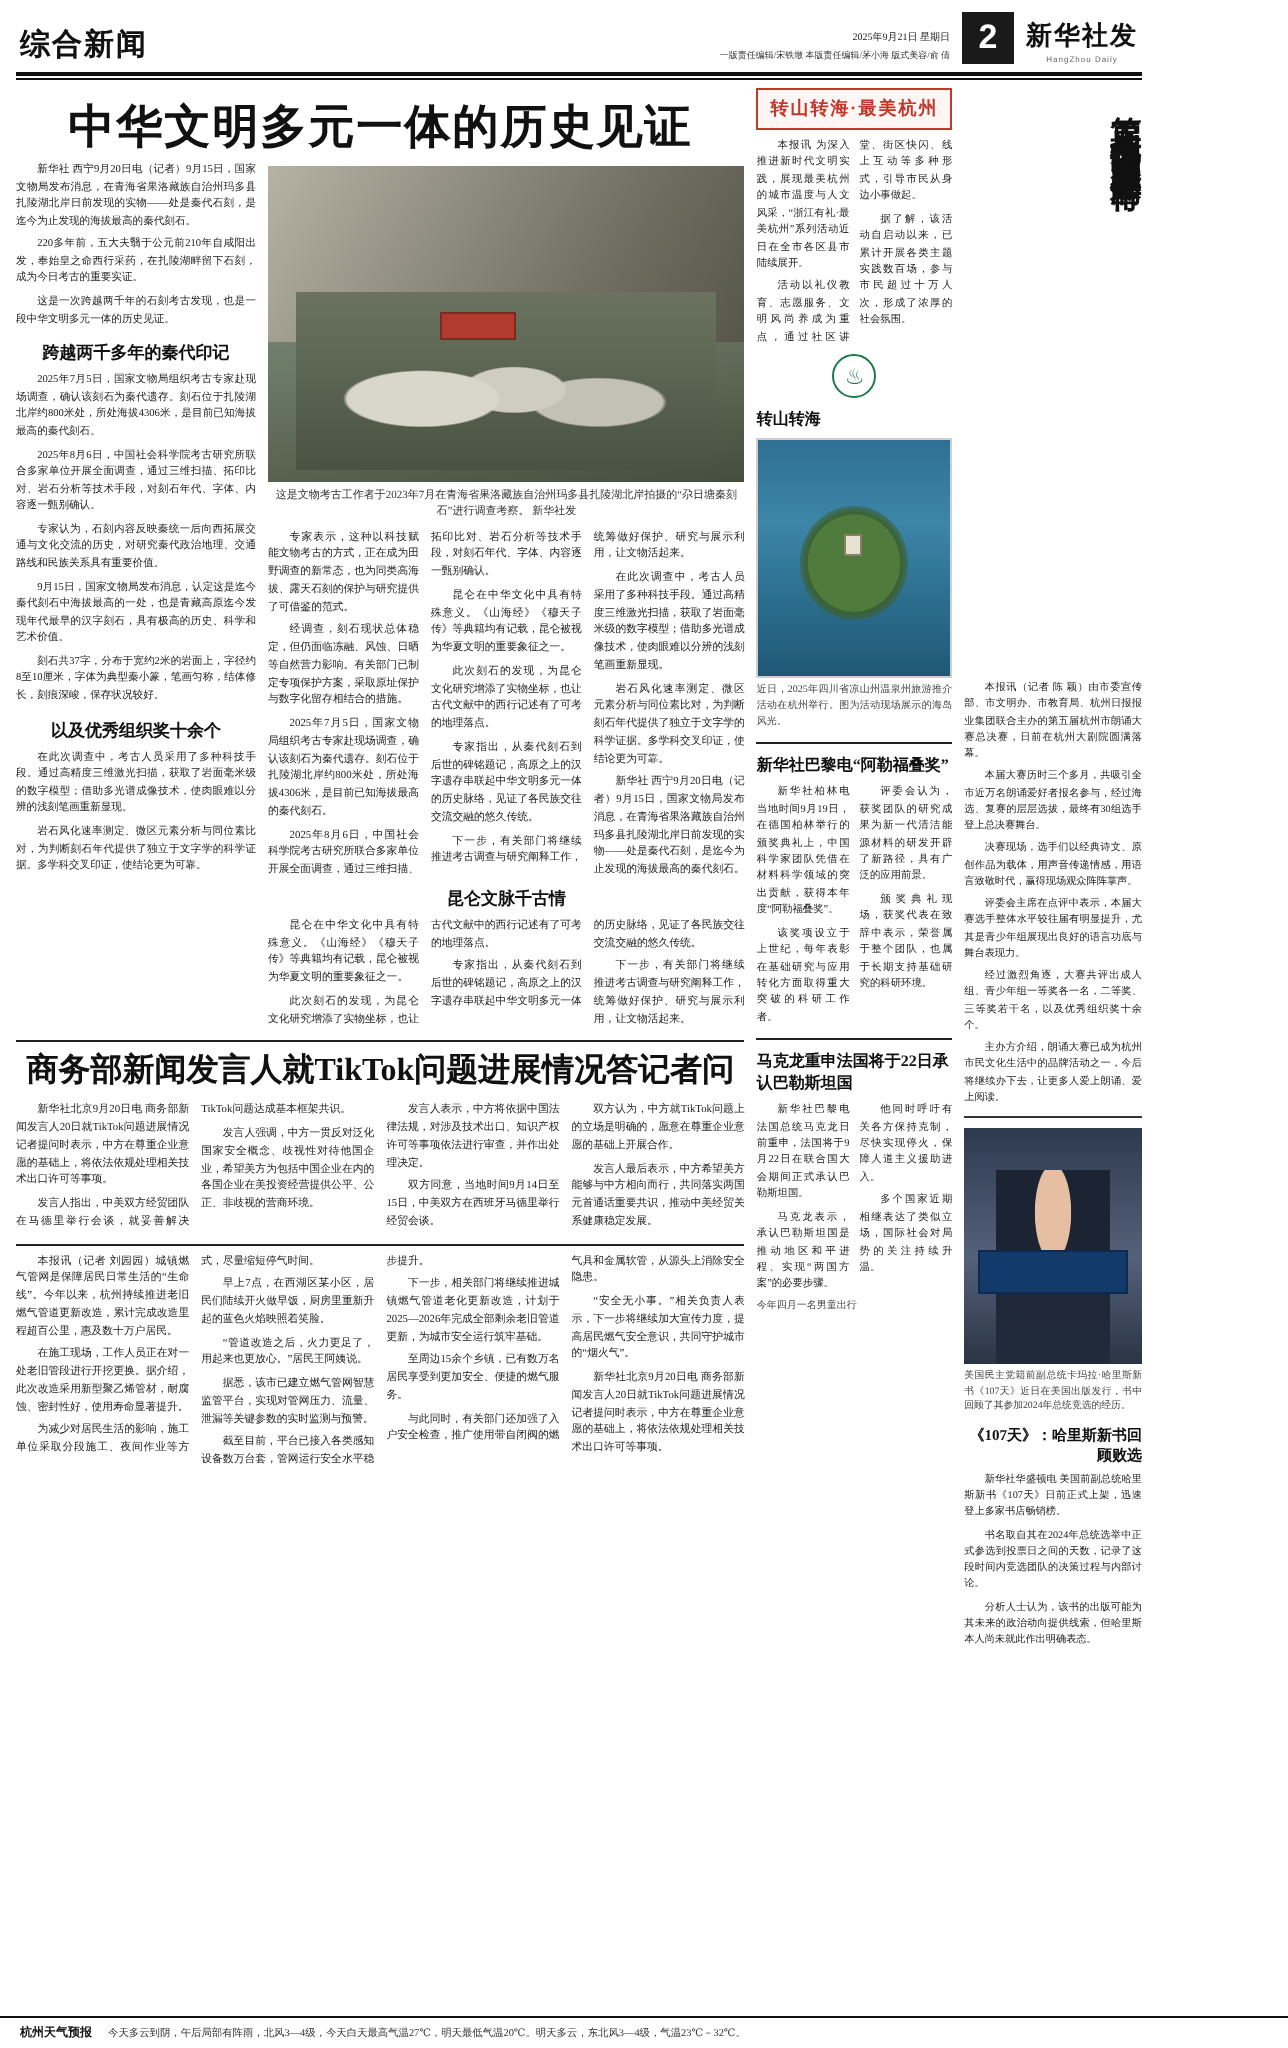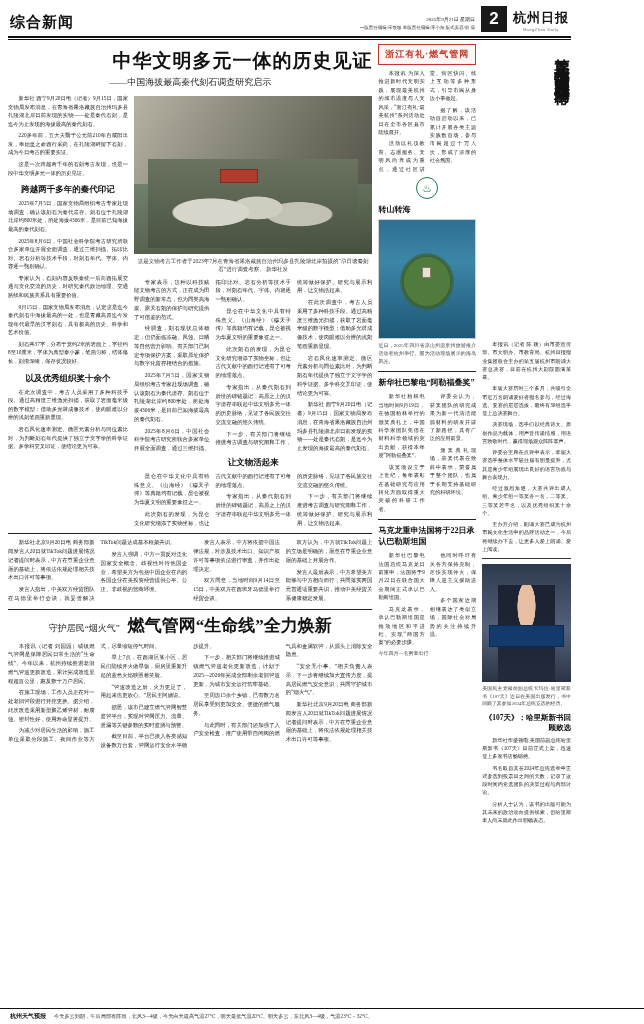--- a/index.html
+++ b/index.html
@@ -38,21 +38,21 @@
   .rule-thin { height:1px; background:#111; margin-top:1px; }
 
   
   .body-grid { display:flex; gap:6px; margin-top:4px; height:946px; }
   .col-left { width: 410px; position:relative; }
   .col-mid  { width: 110px; position:relative; }
   .col-right{ width: 100px; position:relative; }
 
   
   .headline {
-    font-size:19px; font-weight:bold; letter-spacing:1px; text-align:right;
+    font-size:23px; font-weight:bold; letter-spacing:1px; text-align:center;
     margin: 4px 0 2px 0; font-family:"Liberation Serif", serif;
   }
   .subhead { font-size:9px; text-align:center; color:#222; margin-bottom:5px; }
 
   .photo {
     width:100%; height:158px; margin-top:2px;
     background: linear-gradient(170deg,#9aa79b 0%, #7d8a7c 28%, #6c7a68 52%, #58634f 78%, #454d3c 100%);
     position:relative; overflow:hidden;
   }
   .photo .rock {
@@ -164,34 +164,33 @@
 
   <div class="masthead">
     <div class="section-title">综合新闻</div>
     <div class="masthead-right">
       <div class="mast-meta">
         <div class="mast-date">2025年9月21日 星期日</div>
         <div>一版责任编辑/宋铁墩 本版责任编辑/茅小海 版式美容/俞 倩</div>
       </div>
       <div class="page-num">2</div>
       <div class="logo-box">
-        <div class="logo-cn">杭州日报</div>
+        <div class="logo-cn">新华社发</div>
         <div class="logo-en">HangZhou Daily</div>
       </div>
     </div>
   </div>
   <div class="rule-thick"></div>
   <div class="rule-thin"></div>
 
   <div class="body-grid">
 
     <div class="col-left">
 
       <div class="headline">中华文明多元一体的历史见证</div>
-      <div class="subhead">——中国海拔最高秦代刻石调查研究启示</div>
 
       <div style="display:flex; gap:6px;">
         <div style="width:120px;">
           <div class="txtcols c3" style="column-count:1; font-size:5.3px;">
             <p>新华社 西宁9月20日电（记者）9月15日，国家文物局发布消息，在青海省果洛藏族自治州玛多县扎陵湖北岸日前发现的实物——处是秦代石刻，是迄今为止发现的海拔最高的秦代刻石。</p>
             <p>220多年前，五大夫翳于公元前210年自咸阳出发，奉始皇之命西行采药，在扎陵湖畔留下石刻，成为今日考古的重要实证。</p>
             <p>这是一次跨越两千年的石刻考古发现，也是一段中华文明多元一体的历史见证。</p>
           </div>
           <div class="sub-t">跨越两千多年的秦代印记</div>
           <div class="txtcols c3" style="column-count:1; font-size:5.3px;">
@@ -221,66 +220,63 @@
             <p>2025年7月5日，国家文物局组织考古专家赴现场调查，确认该刻石为秦代遗存。刻石位于扎陵湖北岸约800米处，所处海拔4306米，是目前已知海拔最高的秦代刻石。</p>
             <p>2025年8月6日，中国社会科学院考古研究所联合多家单位开展全面调查，通过三维扫描、拓印比对、岩石分析等技术手段，对刻石年代、字体、内容逐一甄别确认。</p>
             <p>昆仑在中华文化中具有特殊意义。《山海经》《穆天子传》等典籍均有记载，昆仑被视为华夏文明的重要象征之一。</p>
             <p>此次刻石的发现，为昆仑文化研究增添了实物坐标，也让古代文献中的西行记述有了可考的地理落点。</p>
             <p>专家指出，从秦代刻石到后世的碑铭题记，高原之上的汉字遗存串联起中华文明多元一体的历史脉络，见证了各民族交往交流交融的悠久传统。</p>
             <p>下一步，有关部门将继续推进考古调查与研究阐释工作，统筹做好保护、研究与展示利用，让文物活起来。</p>
             <p>在此次调查中，考古人员采用了多种科技手段。通过高精度三维激光扫描，获取了岩面毫米级的数字模型；借助多光谱成像技术，使肉眼难以分辨的浅刻笔画重新显现。</p>
             <p>岩石风化速率测定、微区元素分析与同位素比对，为判断刻石年代提供了独立于文字学的科学证据。多学科交叉印证，使结论更为可靠。</p>
             <p>新华社 西宁9月20日电（记者）9月15日，国家文物局发布消息，在青海省果洛藏族自治州玛多县扎陵湖北岸日前发现的实物——处是秦代石刻，是迄今为止发现的海拔最高的秦代刻石。</p>
           </div>
-          <div class="sub-t">让文物活起来</div>
+          <div class="sub-t">昆仑文脉千古情</div>
           <div class="txtcols" style="column-count:3;">
             <p>昆仑在中华文化中具有特殊意义。《山海经》《穆天子传》等典籍均有记载，昆仑被视为华夏文明的重要象征之一。</p>
             <p>此次刻石的发现，为昆仑文化研究增添了实物坐标，也让古代文献中的西行记述有了可考的地理落点。</p>
             <p>专家指出，从秦代刻石到后世的碑铭题记，高原之上的汉字遗存串联起中华文明多元一体的历史脉络，见证了各民族交往交流交融的悠久传统。</p>
             <p>下一步，有关部门将继续推进考古调查与研究阐释工作，统筹做好保护、研究与展示利用，让文物活起来。</p>
           </div>
         </div>
       </div>
 
       <hr class="hr-solid">
 
+      <div class="headline2">商务部新闻发言人就TikTok问题进展情况答记者问</div>
       <div class="txtcols" style="column-count:4;">
         <p>新华社北京9月20日电 商务部新闻发言人20日就TikTok问题进展情况记者提问时表示，中方在尊重企业意愿的基础上，将依法依规处理相关技术出口许可等事项。</p>
         <p>发言人指出，中美双方经贸团队在马德里举行会谈，就妥善解决TikTok问题达成基本框架共识。</p>
         <p>发言人强调，中方一贯反对泛化国家安全概念、歧视性对待他国企业，希望美方为包括中国企业在内的各国企业在美投资经营提供公平、公正、非歧视的营商环境。</p>
         <p>发言人表示，中方将依据中国法律法规，对涉及技术出口、知识产权许可等事项依法进行审查，并作出处理决定。</p>
         <p>双方同意，当地时间9月14日至15日，中美双方在西班牙马德里举行经贸会谈。</p>
         <p>双方认为，中方就TikTok问题上的立场是明确的，愿意在尊重企业意愿的基础上开展合作。</p>
         <p>发言人最后表示，中方希望美方能够与中方相向而行，共同落实两国元首通话重要共识，推动中美经贸关系健康稳定发展。</p>
       </div>
 
       <hr class="hr-solid">
 
-      <div class="headline3-wrap">
-        <span class="kicker">守护居民“烟火气”</span>
-        <span class="headline3">燃气管网“生命线”全力焕新</span>
-      </div>
       <div class="txtcols" style="column-count:4;">
         <p>本报讯（记者 刘园园）城镇燃气管网是保障居民日常生活的“生命线”。今年以来，杭州持续推进老旧燃气管道更新改造，累计完成改造里程超百公里，惠及数十万户居民。</p>
         <p>在施工现场，工作人员正在对一处老旧管段进行开挖更换。据介绍，此次改造采用新型聚乙烯管材，耐腐蚀、密封性好，使用寿命显著提升。</p>
         <p>为减少对居民生活的影响，施工单位采取分段施工、夜间作业等方式，尽量缩短停气时间。</p>
         <p>早上7点，在西湖区某小区，居民们陆续开火做早饭，厨房里重新升起的蓝色火焰映照着笑脸。</p>
         <p>“管道改造之后，火力更足了，用起来也更放心。”居民王阿姨说。</p>
         <p>据悉，该市已建立燃气管网智慧监管平台，实现对管网压力、流量、泄漏等关键参数的实时监测与预警。</p>
         <p>截至目前，平台已接入各类感知设备数万台套，管网运行安全水平稳步提升。</p>
         <p>下一步，相关部门将继续推进城镇燃气管道老化更新改造，计划于2025—2026年完成全部剩余老旧管道更新，为城市安全运行筑牢基础。</p>
         <p>至周边15余个乡镇，已有数万名居民享受到更加安全、便捷的燃气服务。</p>
         <p>与此同时，有关部门还加强了入户安全检查，推广使用带自闭阀的燃气具和金属软管，从源头上消除安全隐患。</p>
         <p>“安全无小事。”相关负责人表示，下一步将继续加大宣传力度，提高居民燃气安全意识，共同守护城市的“烟火气”。</p>
         <p>新华社北京9月20日电 商务部新闻发言人20日就TikTok问题进展情况记者提问时表示，中方在尊重企业意愿的基础上，将依法依规处理相关技术出口许可等事项。</p>
       </div>
     </div>
 
     <div class="col-mid">
-      <div class="zj-banner">浙江有礼·燃气管网</div>
+      <div class="zj-banner">转山转海·最美杭州</div>
       <div class="mid-text">
         <p>本报讯 为深入推进新时代文明实践，展现最美杭州的城市温度与人文风采，“浙江有礼·最美杭州”系列活动近日在全市各区县市陆续展开。</p>
         <p>活动以礼仪教育、志愿服务、文明风尚养成为重点，通过社区讲堂、街区快闪、线上互动等多种形式，引导市民从身边小事做起。</p>
         <p>据了解，该活动自启动以来，已累计开展各类主题实践数百场，参与市民超过十万人次，形成了浓厚的社会氛围。</p>
       </div>
 
       <div style="text-align:center; margin-top:4px;">
         <span class="eco-circle">♨</span>
       </div>
       <div class="mid-title">转山转海</div>

